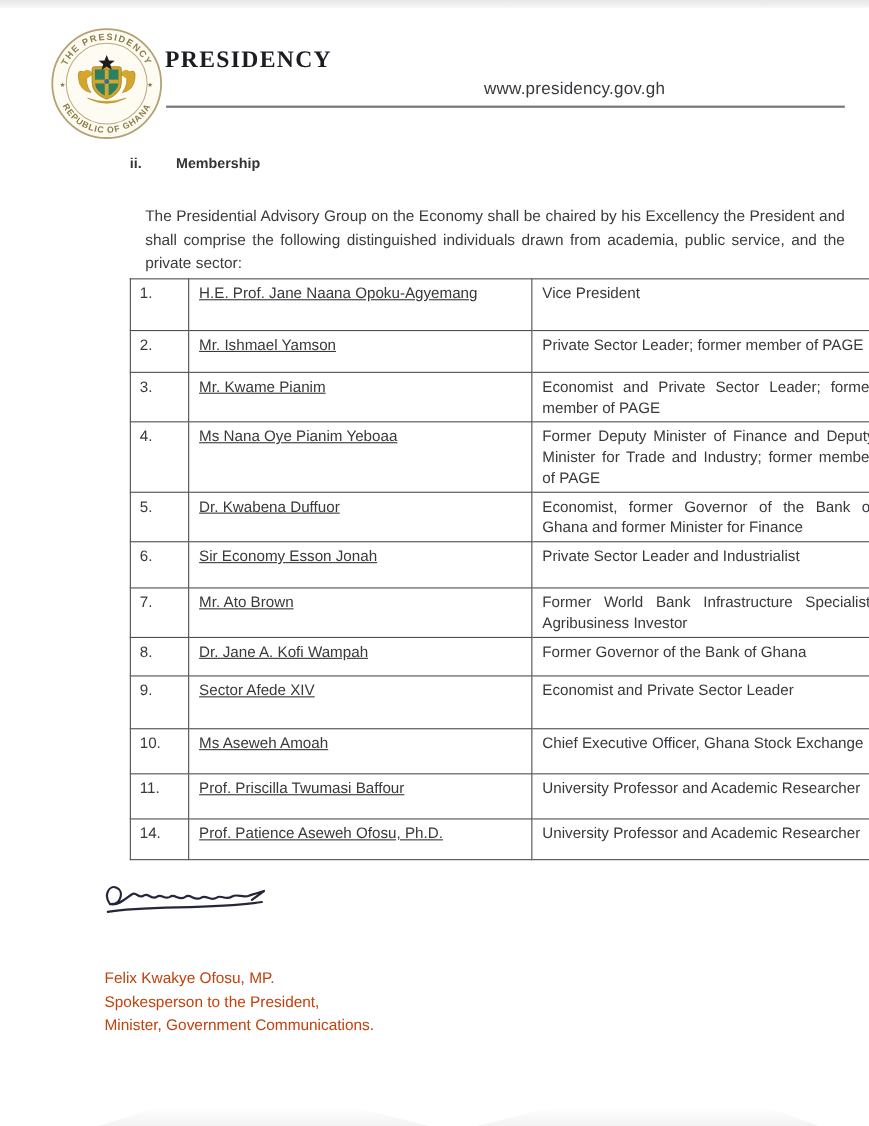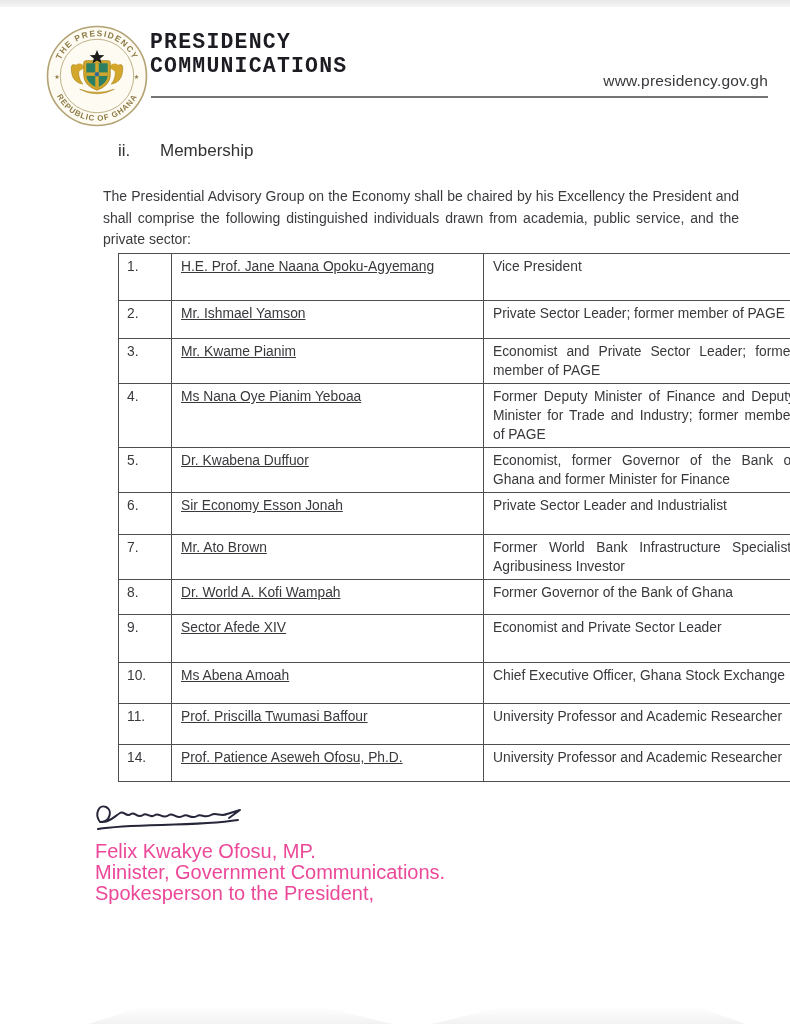--- a/index.html
+++ b/index.html
@@ -9,32 +9,32 @@
   }
   .top-strip{position:absolute;top:0;left:0;width:790px;height:7px;
     background:linear-gradient(to bottom,#e7e7e7,#f6f6f6);}
   .shadow{position:absolute;bottom:0;height:18px;
     background:linear-gradient(to bottom,rgba(0,0,0,0),rgba(0,0,0,0.05));}
   .shadow.l{left:62px;width:330px;clip-path:polygon(8% 100%,25% 0,78% 0,100% 100%);}
   .shadow.r{left:432px;width:330px;clip-path:polygon(0 100%,22% 0,80% 0,95% 100%);}
 
   
   .seal{position:absolute;left:46px;top:25px;width:102px;height:102px;}
-  .brand{position:absolute;left:150px;top:30px;
-    font-family:Liberation Mono, monospace;font-weight:bold;
+  .brand{position:absolute;left:150px;top:42px;
+    font-family:Liberation Serif, serif;font-weight:bold;
     font-size:21.5px;line-height:24px;letter-spacing:1.2px;color:#1c1c23;}
-  .website{position:absolute;left:440px;top:72px;width:328px;text-align:right;
+  .website{position:absolute;left:440px;top:72px;width:328px;text-align:left;
     font-size:15.5px;letter-spacing:.2px;color:#39393d;}
   .rule{position:absolute;left:151px;top:96px;width:617px;height:2px;background:#757578;}
 
   
   .section-heading{position:absolute;left:118px;top:141px;
-    font-size:17px;font-weight:normal;color:#333336;}
+    font-size:13px;font-weight:bold;color:#333336;}
   .section-heading .idx{display:inline-block;width:42px;}
-  .intro{position:absolute;left:103px;top:172px;width:636px;
+  .intro{position:absolute;left:132px;top:172px;width:636px;
     font-size:14px;line-height:21.5px;text-align:justify;color:#3b3b3f;}
 
   
   .doc-table{position:absolute;left:118px;top:253px;width:636px;
     border-collapse:collapse;table-layout:fixed;
     font-size:13.8px;line-height:19px;color:#39393d;}
   .doc-table td{border:1.2px solid #4e4e52;vertical-align:top;padding:3px 6px 3px 9px;}
   td.num{width:38px;padding-left:8px;}
   td.name{width:296px;text-decoration:underline;}
   td.role{width:302px;text-align:justify;padding-right:7px;}
@@ -46,22 +46,22 @@
   .doc-table tr:nth-child(6)  td{height:35px;}
   .doc-table tr:nth-child(7)  td{height:33px;}
   .doc-table tr:nth-child(8)  td{height:28px;}
   .doc-table tr:nth-child(9)  td{height:41px;}
   .doc-table tr:nth-child(10) td{height:34px;margin-top:16px;}
   .doc-table tr:nth-child(11) td{height:34px;}
   .doc-table tr:nth-child(12) td{height:30px;}
 
   
   .sig-svg{position:absolute;left:88px;top:794px;}
-  .sig-block{position:absolute;left:95px;top:841px;
-    font-size:20px;line-height:21px;color:#ec4899;}
+  .sig-block{position:absolute;left:95px;top:879px;
+    font-size:14px;line-height:21px;color:#c2410c;}
   .seal-ring-text{font-family:"Liberation Sans",sans-serif;font-weight:bold;
     font-size:8.2px;letter-spacing:1.3px;fill:#8d7b45;}
 </style>
 </head>
 <body>
 
 <div class="page">
   <div class="top-strip"></div>
 
   <svg class="seal" viewBox="0 0 100 100">
@@ -93,21 +93,20 @@
       <path d="M50 24.5 L52 29.5 L57.2 29.7 L53.1 32.8 L54.6 37.8 L50 34.8 L45.4 37.8 L46.9 32.8 L42.8 29.7 L48 29.5 Z" fill="#1c1c1c"></path>
 
       <path d="M33 63 Q50 72 67 63 Q50 69 33 63 Z" fill="#d4a72c" stroke="#a8851e" stroke-width="0.5"></path>
     </g>
     <text x="8" y="53" font-size="6" fill="#8d7b45">★</text>
     <text x="86" y="53" font-size="6" fill="#8d7b45">★</text>
   </svg>
 
   <div class="brand">
     <div>PRESIDENCY</div>
-    <div>COMMUNICATIONS</div>
   </div>
   <div class="website">www.presidency.gov.gh</div>
   <div class="rule"></div>
 
   <div class="section-heading">
     <span class="idx">ii.</span><span>Membership</span>
   </div>
 
   <p class="intro">The Presidential Advisory Group on the Economy shall be chaired by his Excellency the President and shall comprise the following distinguished individuals drawn from academia, public service, and the private sector:</p>
 
@@ -143,31 +142,31 @@
           <td class="name">Sir Economy Esson Jonah</td>
           <td class="role">Private Sector Leader and Industrialist</td>
         </tr>
         <tr>
           <td class="num">7.</td>
           <td class="name">Mr. Ato Brown</td>
           <td class="role">Former World Bank Infrastructure Specialist; Agribusiness Investor</td>
         </tr>
         <tr>
           <td class="num">8.</td>
-          <td class="name">Dr. World A. Kofi Wampah</td>
+          <td class="name">Dr. Jane A. Kofi Wampah</td>
           <td class="role">Former Governor of the Bank of Ghana</td>
         </tr>
         <tr>
           <td class="num">9.</td>
           <td class="name">Sector Afede XIV</td>
           <td class="role">Economist and Private Sector Leader</td>
         </tr>
         <tr>
           <td class="num">10.</td>
-          <td class="name">Ms Abena Amoah</td>
+          <td class="name">Ms Aseweh Amoah</td>
           <td class="role">Chief Executive Officer, Ghana Stock Exchange</td>
         </tr>
         <tr>
           <td class="num">11.</td>
           <td class="name">Prof. Priscilla Twumasi Baffour</td>
           <td class="role">University Professor and Academic Researcher</td>
         </tr>
         <tr>
           <td class="num">14.</td>
           <td class="name">Prof. Patience Aseweh Ofosu, Ph.D.</td>
@@ -177,19 +176,19 @@
   </table>
 
   <svg class="sig-svg" width="178" height="48" viewBox="0 0 178 48">
     <g fill="none" stroke="#26263a" stroke-width="2" stroke-linecap="round" stroke-linejoin="round">
       <path d="M12 28 C6 20 11 10 18 13 C25 16 22 28 13 28 C21 29 27 22 32 19 C36 16 38 24 43 20 C47 17 49 25 55 21 C59 18 62 25 67 21 C71 18 75 26 81 21 C85 18 89 26 95 22 C100 19 103 26 109 22 C113 19 117 25 123 21 C128 18 133 23 139 20 L152 16 L141 24"></path>
       <path d="M10 35 C45 29 105 33 150 26"></path>
     </g>
   </svg>
   <div class="sig-block">
     <div>Felix Kwakye Ofosu, MP.</div>
+    <div>Spokesperson to the President,</div>
     <div>Minister, Government Communications.</div>
-    <div>Spokesperson to the President,</div>
   </div>
 
   <div class="shadow l"></div>
   <div class="shadow r"></div>
 </div>
 
 </body></html>

